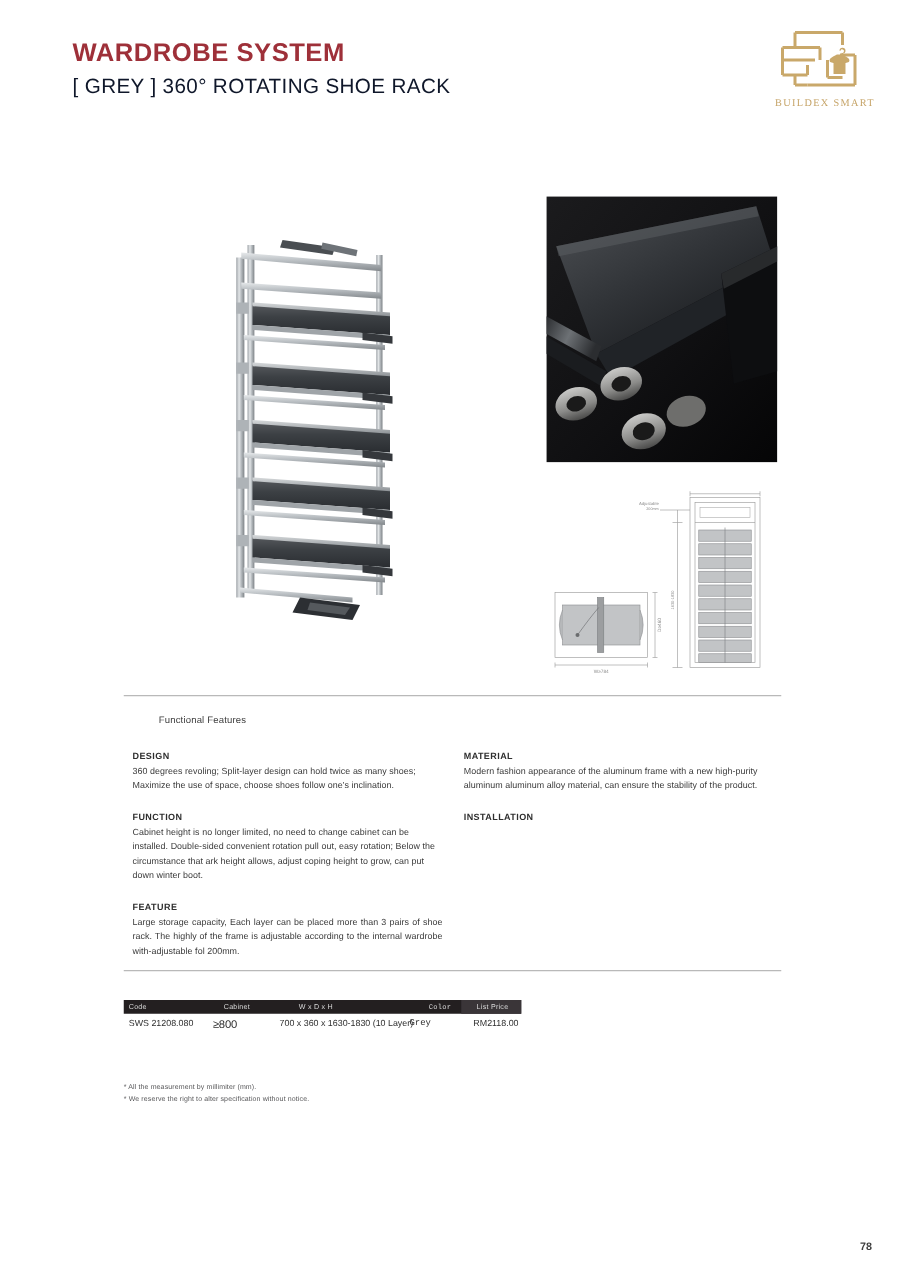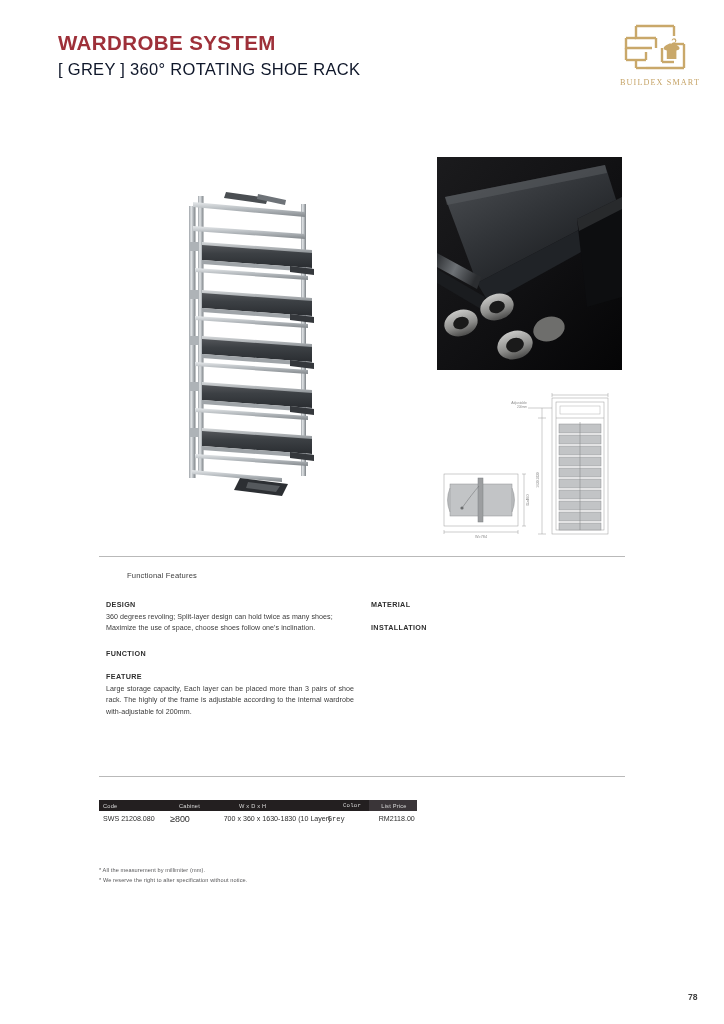--- a/index.html
+++ b/index.html
@@ -428,30 +428,32 @@
 
   <div class="features-heading">Functional Features</div>
 
   <div class="col-left">
     <div class="sec">
       <div class="sec-title">DESIGN</div>
       <div class="sec-body">360 degrees revoling; Split-layer design can hold twice as many shoes; Maximize the use of space, choose shoes follow one's inclination.</div>
     </div>
     <div class="sec">
       <div class="sec-title">FUNCTION</div>
+      <div class="sec-body">Cabinet height is no longer limited, no need to change cabinet can be installed. Double-sided convenient rotation pull out, easy rotation; Below the circumstance that ark height allows, adjust coping height to grow, can put down winter boot.</div>
     </div>
     <div class="sec">
       <div class="sec-title">FEATURE</div>
       <div class="sec-body justify">Large storage capacity, Each layer can be placed more than 3 pairs of shoe rack. The highly of the frame is adjustable according to the internal wardrobe with-adjustable fol 200mm.</div>
     </div>
   </div>
 
   <div class="col-right">
     <div class="sec">
       <div class="sec-title">MATERIAL</div>
+      <div class="sec-body">Modern fashion appearance of the aluminum frame with a new high-purity aluminum aluminum alloy material, can ensure the stability of the product.</div>
     </div>
     <div class="sec">
       <div class="sec-title">INSTALLATION</div>
     </div>
   </div>
 
   <div class="spec-table">
     <div class="spec-head">
       <div class="cell c-code">Code</div>
       <div class="cell c-cabinet">Cabinet</div>

